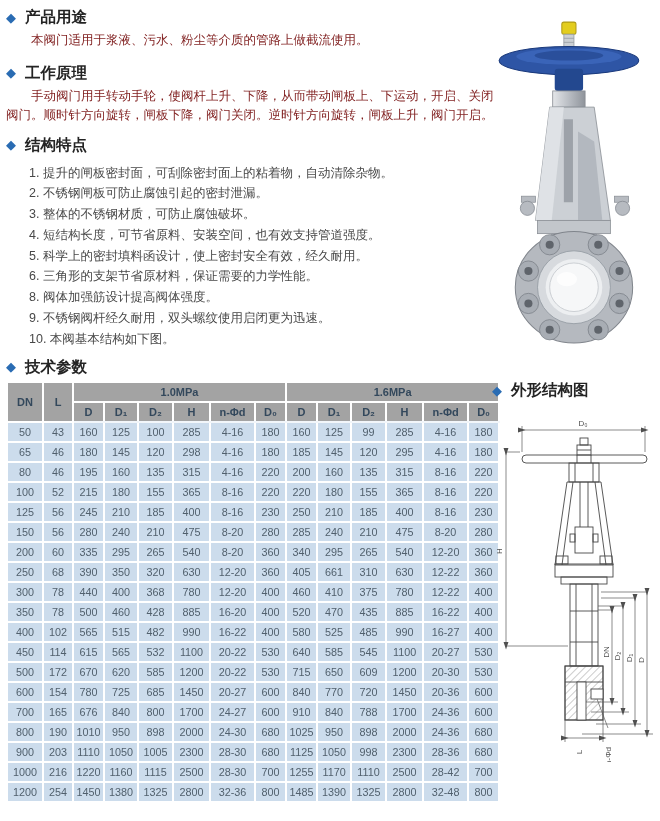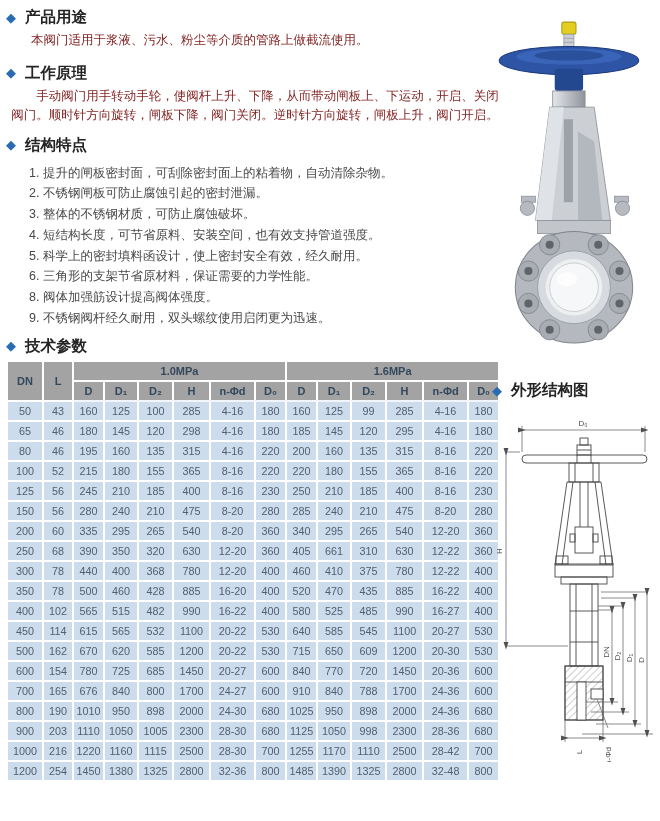--- a/index.html
+++ b/index.html
@@ -8,21 +8,21 @@
     background:#ffffff;color:#3c3c3c;
     font-family:"Liberation Sans","DejaVu Sans",sans-serif;
   }
   .left-col{position:absolute;left:6px;top:5px;width:502px;}
   .heading{display:flex;align-items:center;gap:9px;font-weight:bold;
     font-size:15.5px;color:#242424;line-height:20px;}
   .diamond{color:#2a6cb3;font-size:13px;line-height:13px;}
   .para{font-size:12.5px;line-height:19.5px;color:#7f1d1d;text-indent:2em;margin:4px 0 0 0;}
   .sec-usage{margin-top:2px;}
   .sec-principle{margin-top:12px;}
-  .sec-principle .para{width:498px;text-align:center;}
+  .sec-principle .para{width:498px;}
   .sec-features{margin-top:9px;}
   .features-list{margin-top:8px;}
   .feat{font-size:12.5px;line-height:20.8px;color:#484848;padding-left:23px;}
   .sec-params{margin-top:7px;}
 
   table.tech{border-collapse:collapse;table-layout:fixed;width:489px;margin-top:4px;}
   table.tech th,table.tech td{
     border:2px solid #ffffff;text-align:center;vertical-align:middle;
     white-space:nowrap;overflow:hidden;padding:0;
   }
@@ -63,20 +63,21 @@
     </div>
     <div class="features-list">
         <div class="feat">1. 提升的闸板密封面，可刮除密封面上的粘着物，自动清除杂物。</div>
         <div class="feat">2. 不锈钢闸板可防止腐蚀引起的密封泄漏。</div>
         <div class="feat">3. 整体的不锈钢材质，可防止腐蚀破坏。</div>
         <div class="feat">4. 短结构长度，可节省原料、安装空间，也有效支持管道强度。</div>
         <div class="feat">5. 科学上的密封填料函设计，使上密封安全有效，经久耐用。</div>
         <div class="feat">6. 三角形的支架节省原材料，保证需要的力学性能。</div>
         <div class="feat">8. 阀体加强筋设计提高阀体强度。</div>
         <div class="feat">9. 不锈钢阀杆经久耐用，双头螺纹使用启闭更为迅速。</div>
+        <div class="feat">10. 本阀基本结构如下图。</div>
       </div>
   </div>
 
   <div class="sec-params">
     <div class="heading">
       <span class="diamond">◆</span>
       <span>技术参数</span>
     </div>
     <table class="tech">
       <colgroup>
@@ -305,21 +306,21 @@
             <td>530</td>
             <td>640</td>
             <td>585</td>
             <td>545</td>
             <td>1100</td>
             <td>20-27</td>
             <td>530</td>
           </tr>
           <tr>
             <td>500</td>
-            <td>162</td>
+            <td>172</td>
             <td>670</td>
             <td>620</td>
             <td>585</td>
             <td>1200</td>
             <td>20-22</td>
             <td>530</td>
             <td>715</td>
             <td>650</td>
             <td>609</td>
             <td>1200</td>

